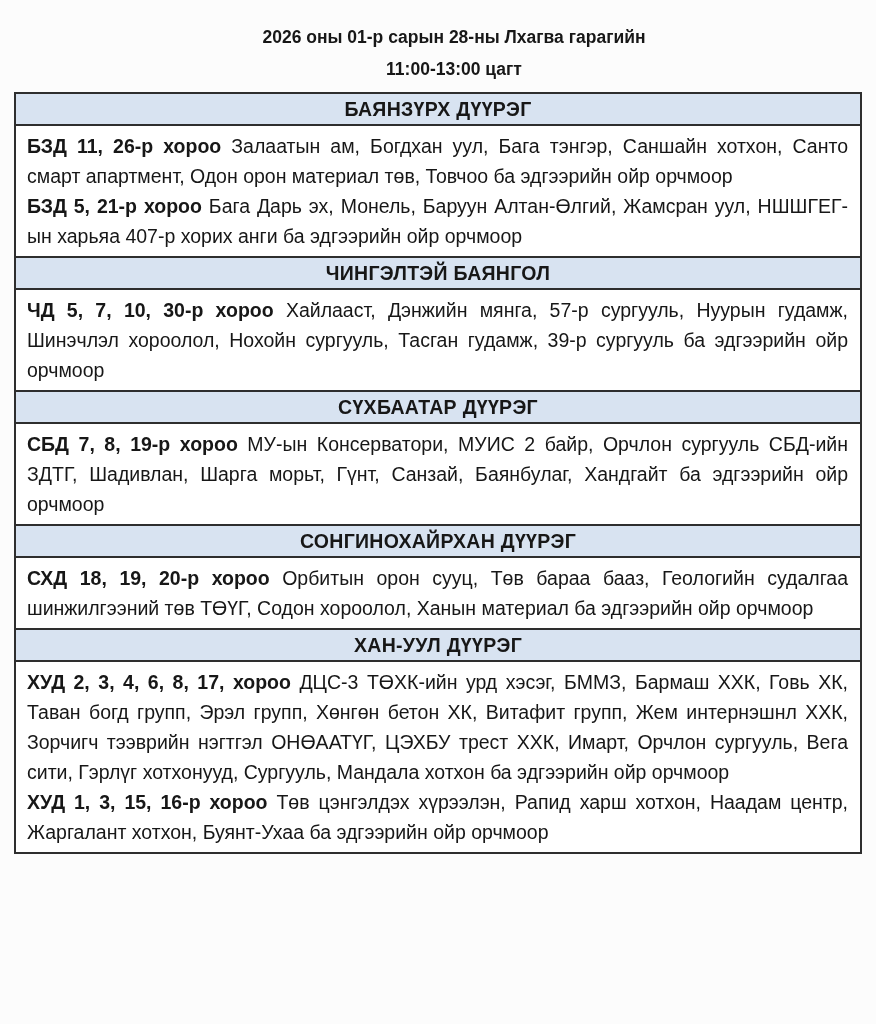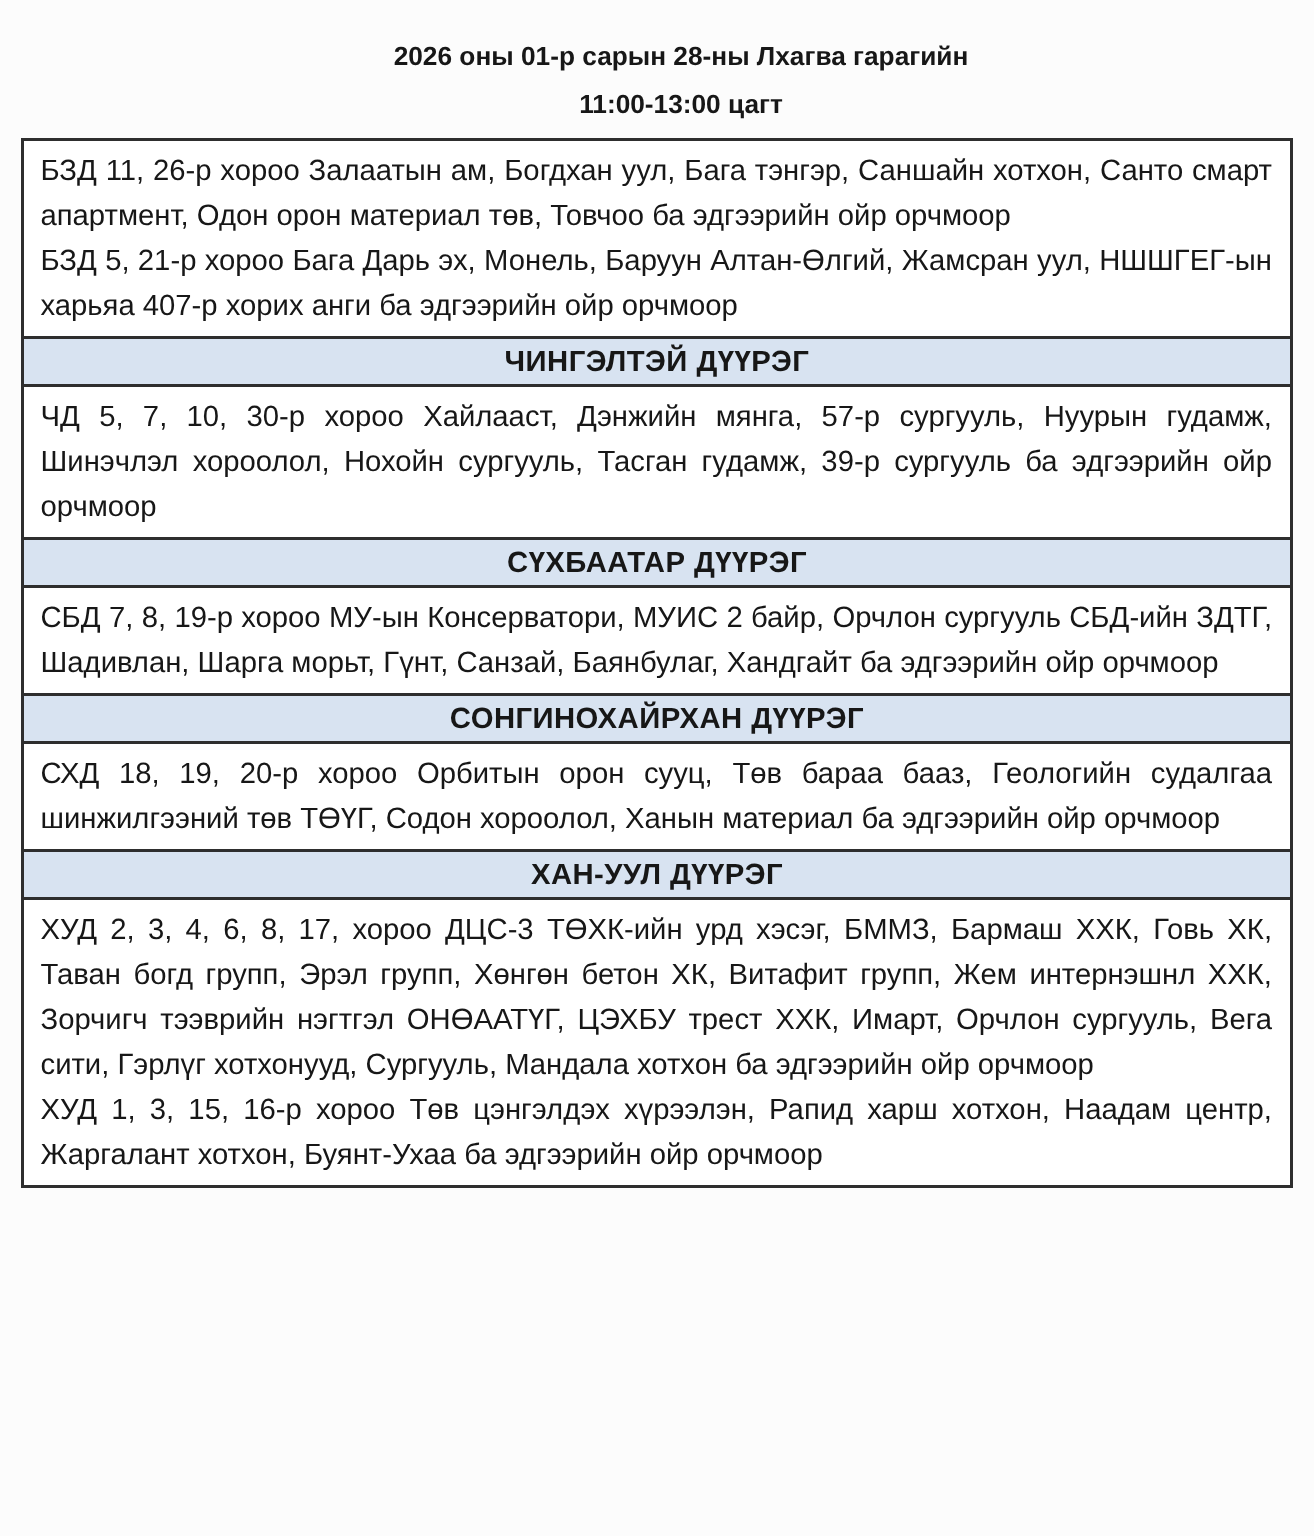--- a/index.html
+++ b/index.html
@@ -45,39 +45,40 @@
     letter-spacing:0.3px;
   }
   section:first-child .sec-header{border-top:none;}
   .sec-content{
     padding:5px 12px 5px 11px;
     font-size:19.5px;
     line-height:30px;
     text-align:justify;
   }
   .sec-content p{margin:0;}
-  .row-label{font-weight:normal;}
+  .row-label{font-weight:bold;}
 </style>
 </head>
 <body>
 
 <div class="page">
   <div class="title title-1">2026 оны 01-р сарын 28-ны Лхагва гарагийн</div>
   <div class="title title-2">11:00-13:00 цагт</div>
   <div class="doc-table" id="doc-table">
   <section>
+    <div class="sec-header">БАЯНЗҮРХ ДҮҮРЭГ</div>
     <div class="sec-content">
   <p class="row"><span class="row-label">БЗД 11, 26-р хороо</span> <span class="row-areas">Залаатын ам, Богдхан уул, Бага тэнгэр, Саншайн хотхон, Санто смарт апартмент, Одон орон материал төв, Товчоо ба эдгээрийн ойр орчмоор</span></p>
 
   <p class="row"><span class="row-label">БЗД 5, 21-р хороо</span> <span class="row-areas">Бага Дарь эх, Монель, Баруун Алтан-Өлгий, Жамсран уул, НШШГЕГ-ын харьяа 407-р хорих анги ба эдгээрийн ойр орчмоор</span></p>
 </div>
   </section>
 
   <section>
-    <div class="sec-header">ЧИНГЭЛТЭЙ ДҮҮРЭГ</div>
+    <div class="sec-header">ЧИНГЭЛТЭЙ БАЯНГОЛ</div>
     <div class="sec-content">
   <p class="row"><span class="row-label">ЧД 5, 7, 10, 30-р хороо</span> <span class="row-areas">Хайлааст, Дэнжийн мянга, 57-р сургууль, Нуурын гудамж, Шинэчлэл хороолол, Нохойн сургууль, Тасган гудамж, 39-р сургууль ба эдгээрийн ойр орчмоор</span></p>
 </div>
   </section>
 
   <section>
     <div class="sec-header">СҮХБААТАР ДҮҮРЭГ</div>
     <div class="sec-content">
   <p class="row"><span class="row-label">СБД 7, 8, 19-р хороо</span> <span class="row-areas">МУ-ын Консерватори, МУИС 2 байр, Орчлон сургууль СБД-ийн ЗДТГ, Шадивлан, Шарга морьт, Гүнт, Санзай, Баянбулаг, Хандгайт ба эдгээрийн ойр орчмоор</span></p>
 </div>

